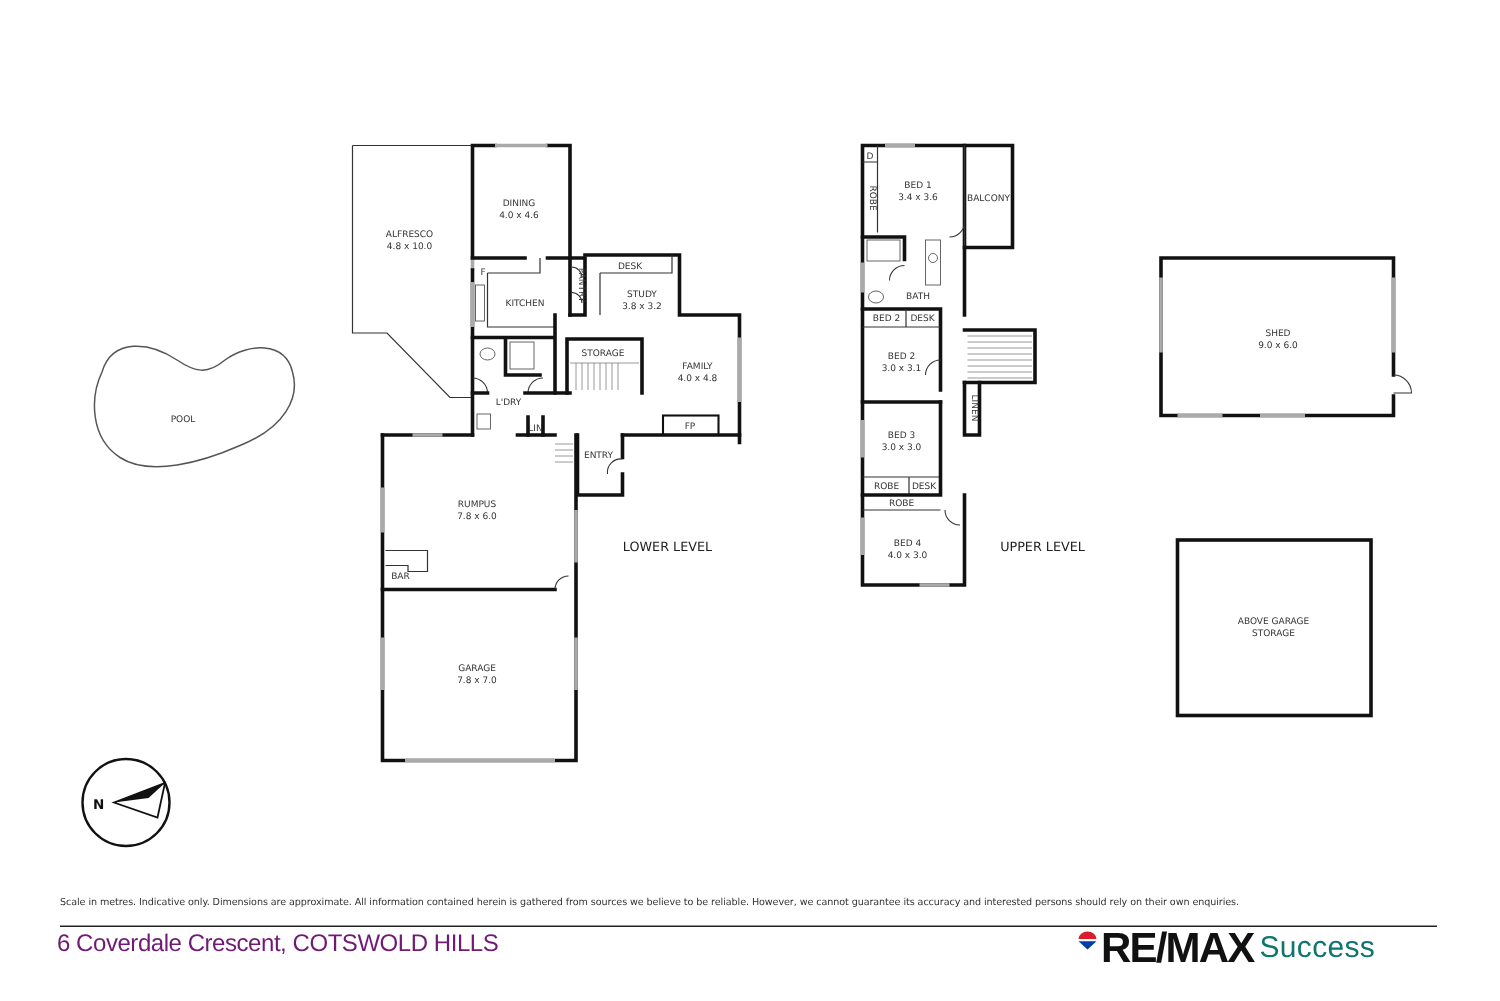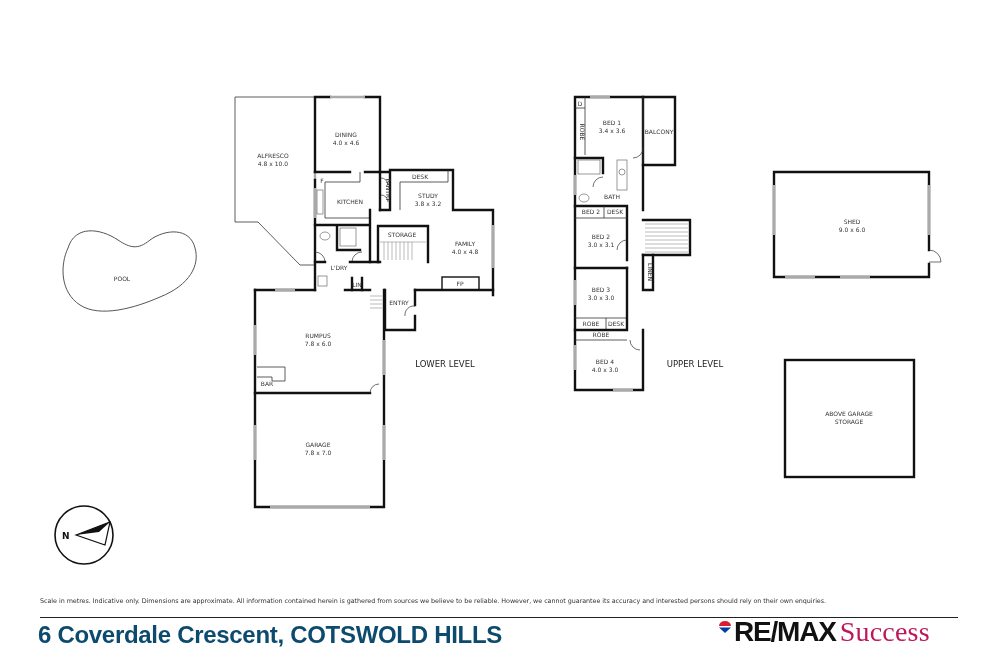--- a/index.html
+++ b/index.html
@@ -6,25 +6,25 @@
   body { width: 1000px; height: 667px; position: relative; overflow: hidden; font-family: "Liberation Sans", sans-serif; color: #1a1a1a; }
   #plan { position: absolute; left: 0; top: 0; width: 1000px; height: 600px; }
   .room-label { font-family: "DejaVu Sans", sans-serif; font-size: 6px; fill: #333; text-anchor: middle; }
   .level-label { font-family: "DejaVu Sans", sans-serif; font-size: 8.5px; fill: #222; text-anchor: middle; }
   .wall { stroke: #111; stroke-width: 2.4; fill: none; stroke-linecap: square; }
   .thin { stroke: #333; stroke-width: 0.8; fill: none; }
   .window { stroke: #aaa; stroke-width: 2.4; fill: none; }
   .door { stroke: #333; stroke-width: 0.7; fill: none; }
   .stairs line { stroke: #777; stroke-width: 0.5; }
   .disclaimer { position: absolute; left: 40px; top: 597px; width: 918px; font-family: "DejaVu Sans", sans-serif; font-size: 6.4px; color: #333; white-space: nowrap; border-bottom: 1.5px solid #222; padding-bottom: 12px; letter-spacing: -0.05px; }
-  .address { position: absolute; left: 38px; top: 621px; font-family: "Liberation Sans", sans-serif; font-size: 24px; color: #0c4a6e; letter-spacing: -0.3px; font-weight: bold; }
+  .address { position: absolute; left: 38px; top: 621px; font-family: "Liberation Sans", sans-serif; font-size: 16px; color: #701a75; letter-spacing: -0.3px; }
   .brand { position: absolute; left: 718px; top: 616px; display: flex; align-items: center; }
   .brand-balloon { position: absolute; left: 0; top: 4px; width: 14px; height: 14px; }
   .brand-remax { margin-left: 16px; font-family: "Liberation Sans", sans-serif; font-weight: bold; font-size: 28px; letter-spacing: -1.2px; color: #111; }
-  .brand-success { margin-left: 4px; font-family: Liberation Serif, serif; font-size: 28px; color: #be185d; letter-spacing: 0.2px; }
+  .brand-success { margin-left: 4px; font-family: Liberation Sans, sans-serif; font-size: 20px; color: #0f766e; letter-spacing: 0.2px; }
 </style>
 </head>
 <body>
 
 <svg id="plan" viewBox="0 0 1000 600" xmlns="http://www.w3.org/2000/svg">
 
   <g>
     <path d="M 68 248 C 75 225, 100 228, 118 240 C 130 248, 138 250, 150 240 C 165 229, 190 227, 195 248 C 200 265, 190 285, 160 297 C 135 308, 100 318, 80 305 C 60 292, 60 265, 68 248 Z" fill="none" stroke="#555" stroke-width="1"></path>
     <text class="room-label" x="122" y="281">POOL</text>
   </g>

